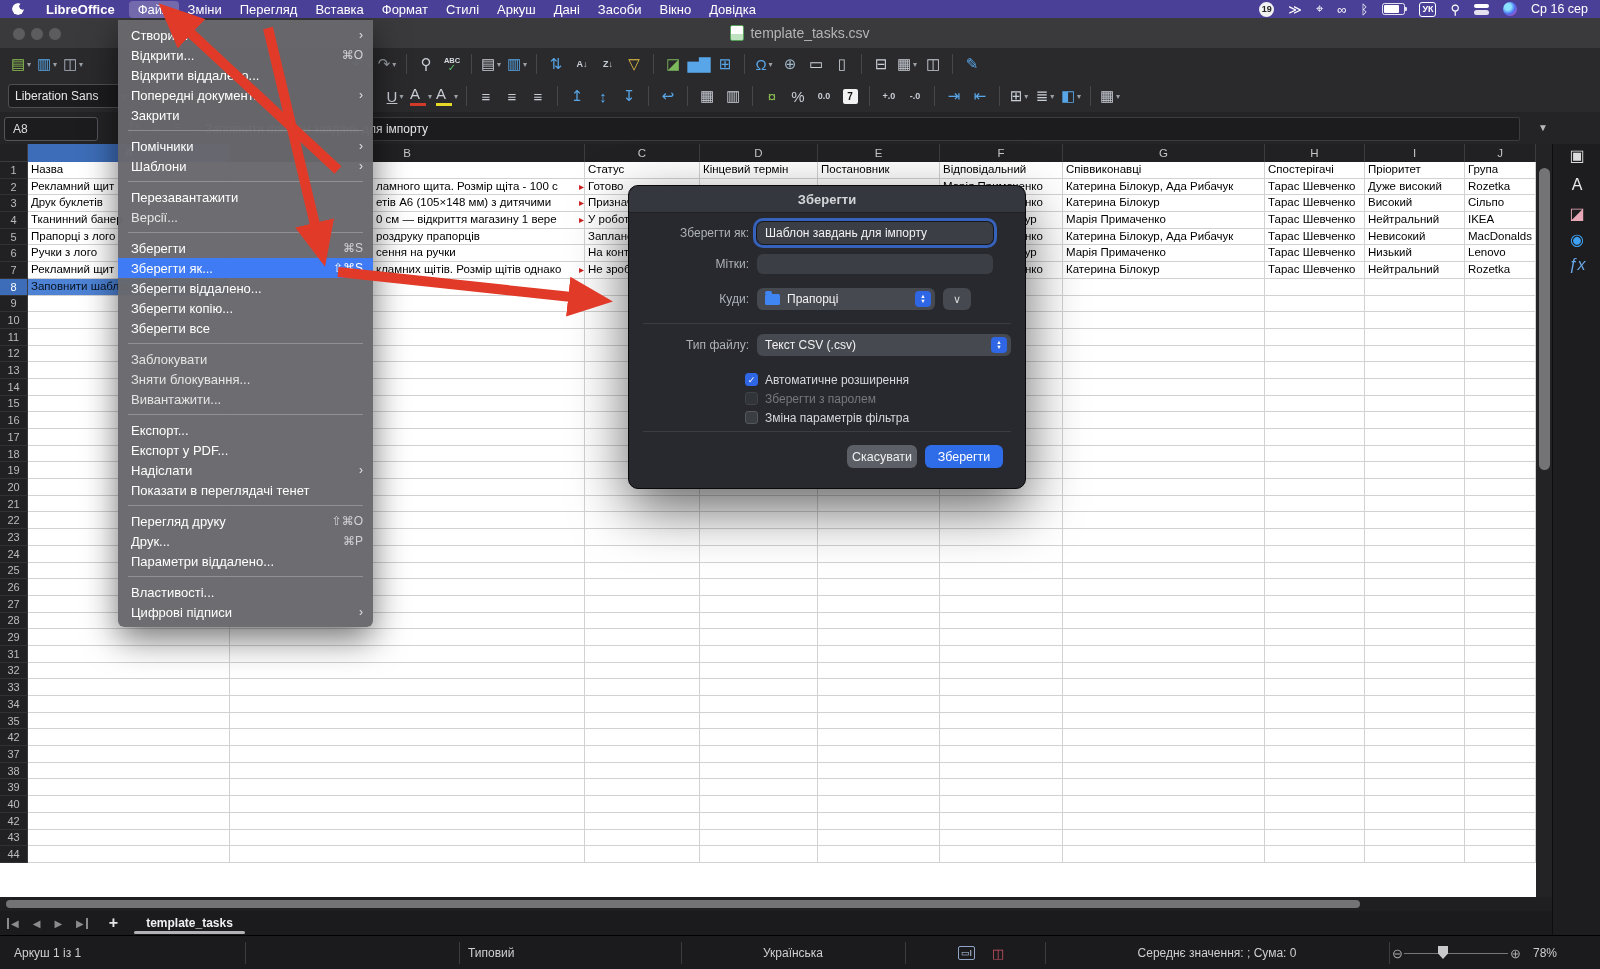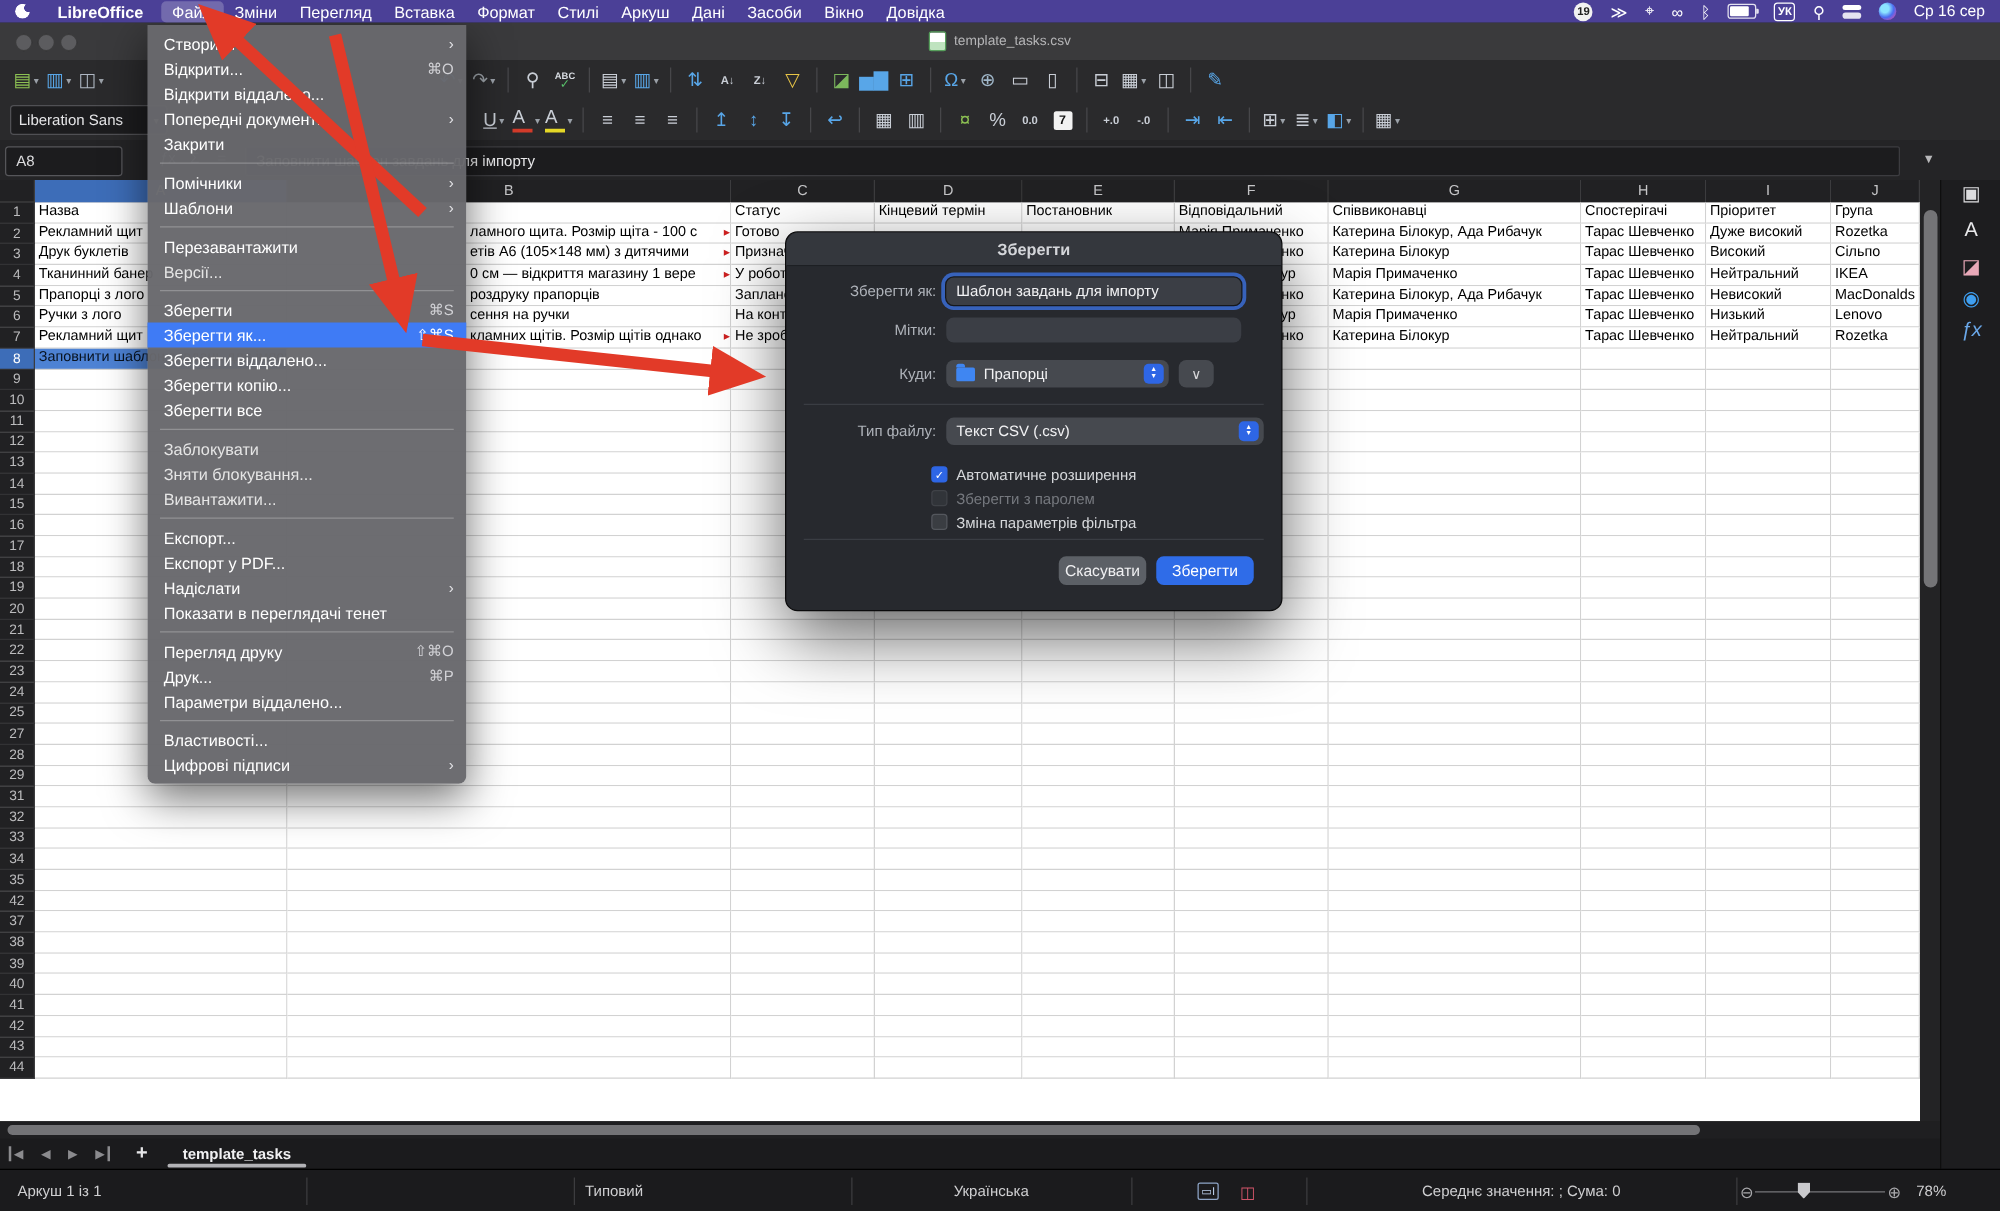--- a/index.html
+++ b/index.html
@@ -30,21 +30,21 @@
   .cc-icon i{height:4.5px;border-radius:3px;background:#fff;display:block}
   .cc-icon i:first-child{width:15px}.cc-icon i:last-child{width:15px;opacity:.85}
   .siri{width:14px;height:14px;border-radius:50%;
         background:radial-gradient(circle at 35% 35%, #8be4ff 0 25%, #4a6cf0 55%, #d84aa8 90%)}
 
   
   #titlebar{left:0;top:18px;width:1600px;height:30px;background:#3a3a3c;border-bottom:1px solid #151515;z-index:5}
   .tl{position:absolute;top:9px;width:12px;height:12px;border-radius:50%;background:#5c5c5f;border:1px solid rgba(0,0,0,.35)}
   #title-wrap{position:absolute;left:0;right:0;top:0;height:30px;display:flex;align-items:center;justify-content:center;gap:6px}
   .doc-ic{width:12px;height:14px;background:linear-gradient(#ffffff 55%,#bfe3bf 55%);border:1px solid #57a05c;border-radius:2px}
-  #title-text{color:#b5b5b7;font-size:11px}
+  #title-text{color:#b5b5b7;font-size:14px}
 
   
   .toolbar{left:0;width:1600px;background:#2a2a2c;display:flex;align-items:center;z-index:5;border-bottom:1px solid #1c1c1e}
   #toolbar1{top:48px;height:32px;padding-left:8px}
   #toolbar2{top:80px;height:32px;padding-left:8px}
   .tb-icon{height:26px;min-width:24px;display:flex;align-items:center;justify-content:center;
            color:#c9ced6;font-size:15px;margin:0 1px;border-radius:3px;position:relative}
   .tb-icon.dd::after{content:"▾";font-size:8px;color:#9aa0a8;margin-left:2px}
   .tb-sep{width:1px;height:20px;background:#47474a;margin:0 6px}
   .tb-text{font-size:9px;font-weight:bold;letter-spacing:0}
@@ -713,20 +713,33 @@
         <span class="cell" style="width: 115px; flex: 0 0 auto;"></span>
         <span class="cell" style="width: 118px; flex: 0 0 auto;"></span>
         <span class="cell" style="width: 122px; flex: 0 0 auto;"></span>
         <span class="cell" style="width: 123px; flex: 0 0 auto;"></span>
         <span class="cell" style="width: 202px; flex: 0 0 auto;"></span>
         <span class="cell" style="width: 100px; flex: 0 0 auto;"></span>
         <span class="cell" style="width: 100px; flex: 0 0 auto;"></span>
         <span class="cell" style="width: 71px; flex: 0 0 auto;"></span>
       </div>
       <div class="grow">
+        <span class="rh">26</span>
+        <span class="cell" style="width: 202px; flex: 0 0 auto;"></span>
+        <span class="cell" style="width: 355px; flex: 0 0 auto;"></span>
+        <span class="cell" style="width: 115px; flex: 0 0 auto;"></span>
+        <span class="cell" style="width: 118px; flex: 0 0 auto;"></span>
+        <span class="cell" style="width: 122px; flex: 0 0 auto;"></span>
+        <span class="cell" style="width: 123px; flex: 0 0 auto;"></span>
+        <span class="cell" style="width: 202px; flex: 0 0 auto;"></span>
+        <span class="cell" style="width: 100px; flex: 0 0 auto;"></span>
+        <span class="cell" style="width: 100px; flex: 0 0 auto;"></span>
+        <span class="cell" style="width: 71px; flex: 0 0 auto;"></span>
+      </div>
+      <div class="grow">
         <span class="rh">27</span>
         <span class="cell" style="width: 202px; flex: 0 0 auto;"></span>
         <span class="cell" style="width: 355px; flex: 0 0 auto;"></span>
         <span class="cell" style="width: 115px; flex: 0 0 auto;"></span>
         <span class="cell" style="width: 118px; flex: 0 0 auto;"></span>
         <span class="cell" style="width: 122px; flex: 0 0 auto;"></span>
         <span class="cell" style="width: 123px; flex: 0 0 auto;"></span>
         <span class="cell" style="width: 202px; flex: 0 0 auto;"></span>
         <span class="cell" style="width: 100px; flex: 0 0 auto;"></span>
         <span class="cell" style="width: 100px; flex: 0 0 auto;"></span>
@@ -870,33 +883,20 @@
         <span class="cell" style="width: 118px; flex: 0 0 auto;"></span>
         <span class="cell" style="width: 122px; flex: 0 0 auto;"></span>
         <span class="cell" style="width: 123px; flex: 0 0 auto;"></span>
         <span class="cell" style="width: 202px; flex: 0 0 auto;"></span>
         <span class="cell" style="width: 100px; flex: 0 0 auto;"></span>
         <span class="cell" style="width: 100px; flex: 0 0 auto;"></span>
         <span class="cell" style="width: 71px; flex: 0 0 auto;"></span>
       </div>
       <div class="grow">
         <span class="rh">40</span>
-        <span class="cell" style="width: 202px; flex: 0 0 auto;"></span>
-        <span class="cell" style="width: 355px; flex: 0 0 auto;"></span>
-        <span class="cell" style="width: 115px; flex: 0 0 auto;"></span>
-        <span class="cell" style="width: 118px; flex: 0 0 auto;"></span>
-        <span class="cell" style="width: 122px; flex: 0 0 auto;"></span>
-        <span class="cell" style="width: 123px; flex: 0 0 auto;"></span>
-        <span class="cell" style="width: 202px; flex: 0 0 auto;"></span>
-        <span class="cell" style="width: 100px; flex: 0 0 auto;"></span>
-        <span class="cell" style="width: 100px; flex: 0 0 auto;"></span>
-        <span class="cell" style="width: 71px; flex: 0 0 auto;"></span>
-      </div>
-      <div class="grow">
-        <span class="rh">41</span>
         <span class="cell" style="width: 202px; flex: 0 0 auto;"></span>
         <span class="cell" style="width: 355px; flex: 0 0 auto;"></span>
         <span class="cell" style="width: 115px; flex: 0 0 auto;"></span>
         <span class="cell" style="width: 118px; flex: 0 0 auto;"></span>
         <span class="cell" style="width: 122px; flex: 0 0 auto;"></span>
         <span class="cell" style="width: 123px; flex: 0 0 auto;"></span>
         <span class="cell" style="width: 202px; flex: 0 0 auto;"></span>
         <span class="cell" style="width: 100px; flex: 0 0 auto;"></span>
         <span class="cell" style="width: 100px; flex: 0 0 auto;"></span>
         <span class="cell" style="width: 71px; flex: 0 0 auto;"></span>

